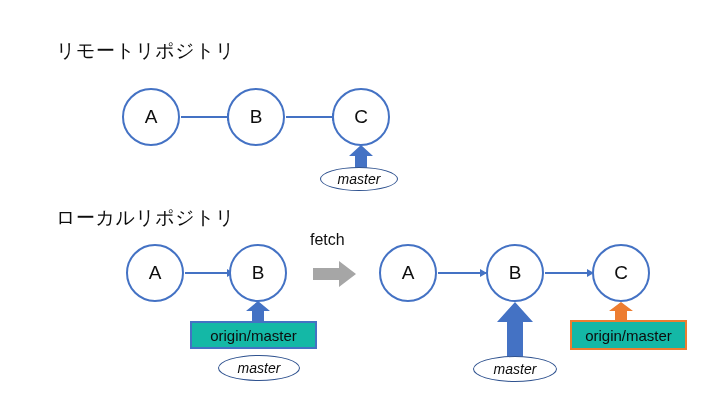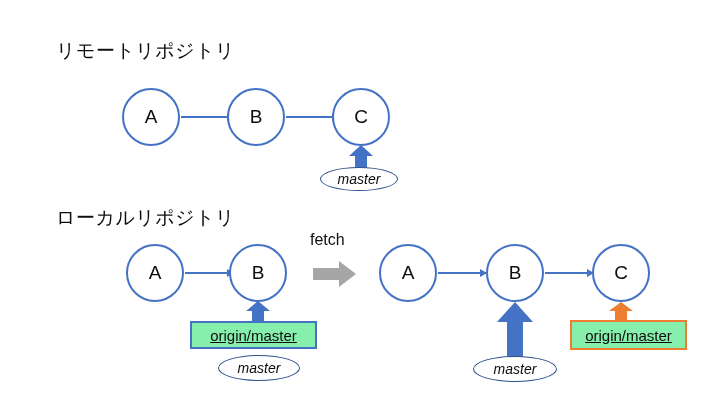--- a/index.html
+++ b/index.html
@@ -67,22 +67,21 @@
   }
   .box-label {
     position: absolute;
     box-sizing: border-box;
     border: 2px solid #4472C4;
     display: flex;
     align-items: center;
     justify-content: center;
     font-size: 15px;
     color: #0d0d0d;
-    background: #86efac;
-    text-decoration: underline;
+    background: #14b8a6;
   }
   .box-label.orange {
     border-color: #ED7D31;
   }
   .fetch-label {
     position: absolute;
     font-size: 16px;
     color: #0d0d0d;
   }
   .block-arrow {

